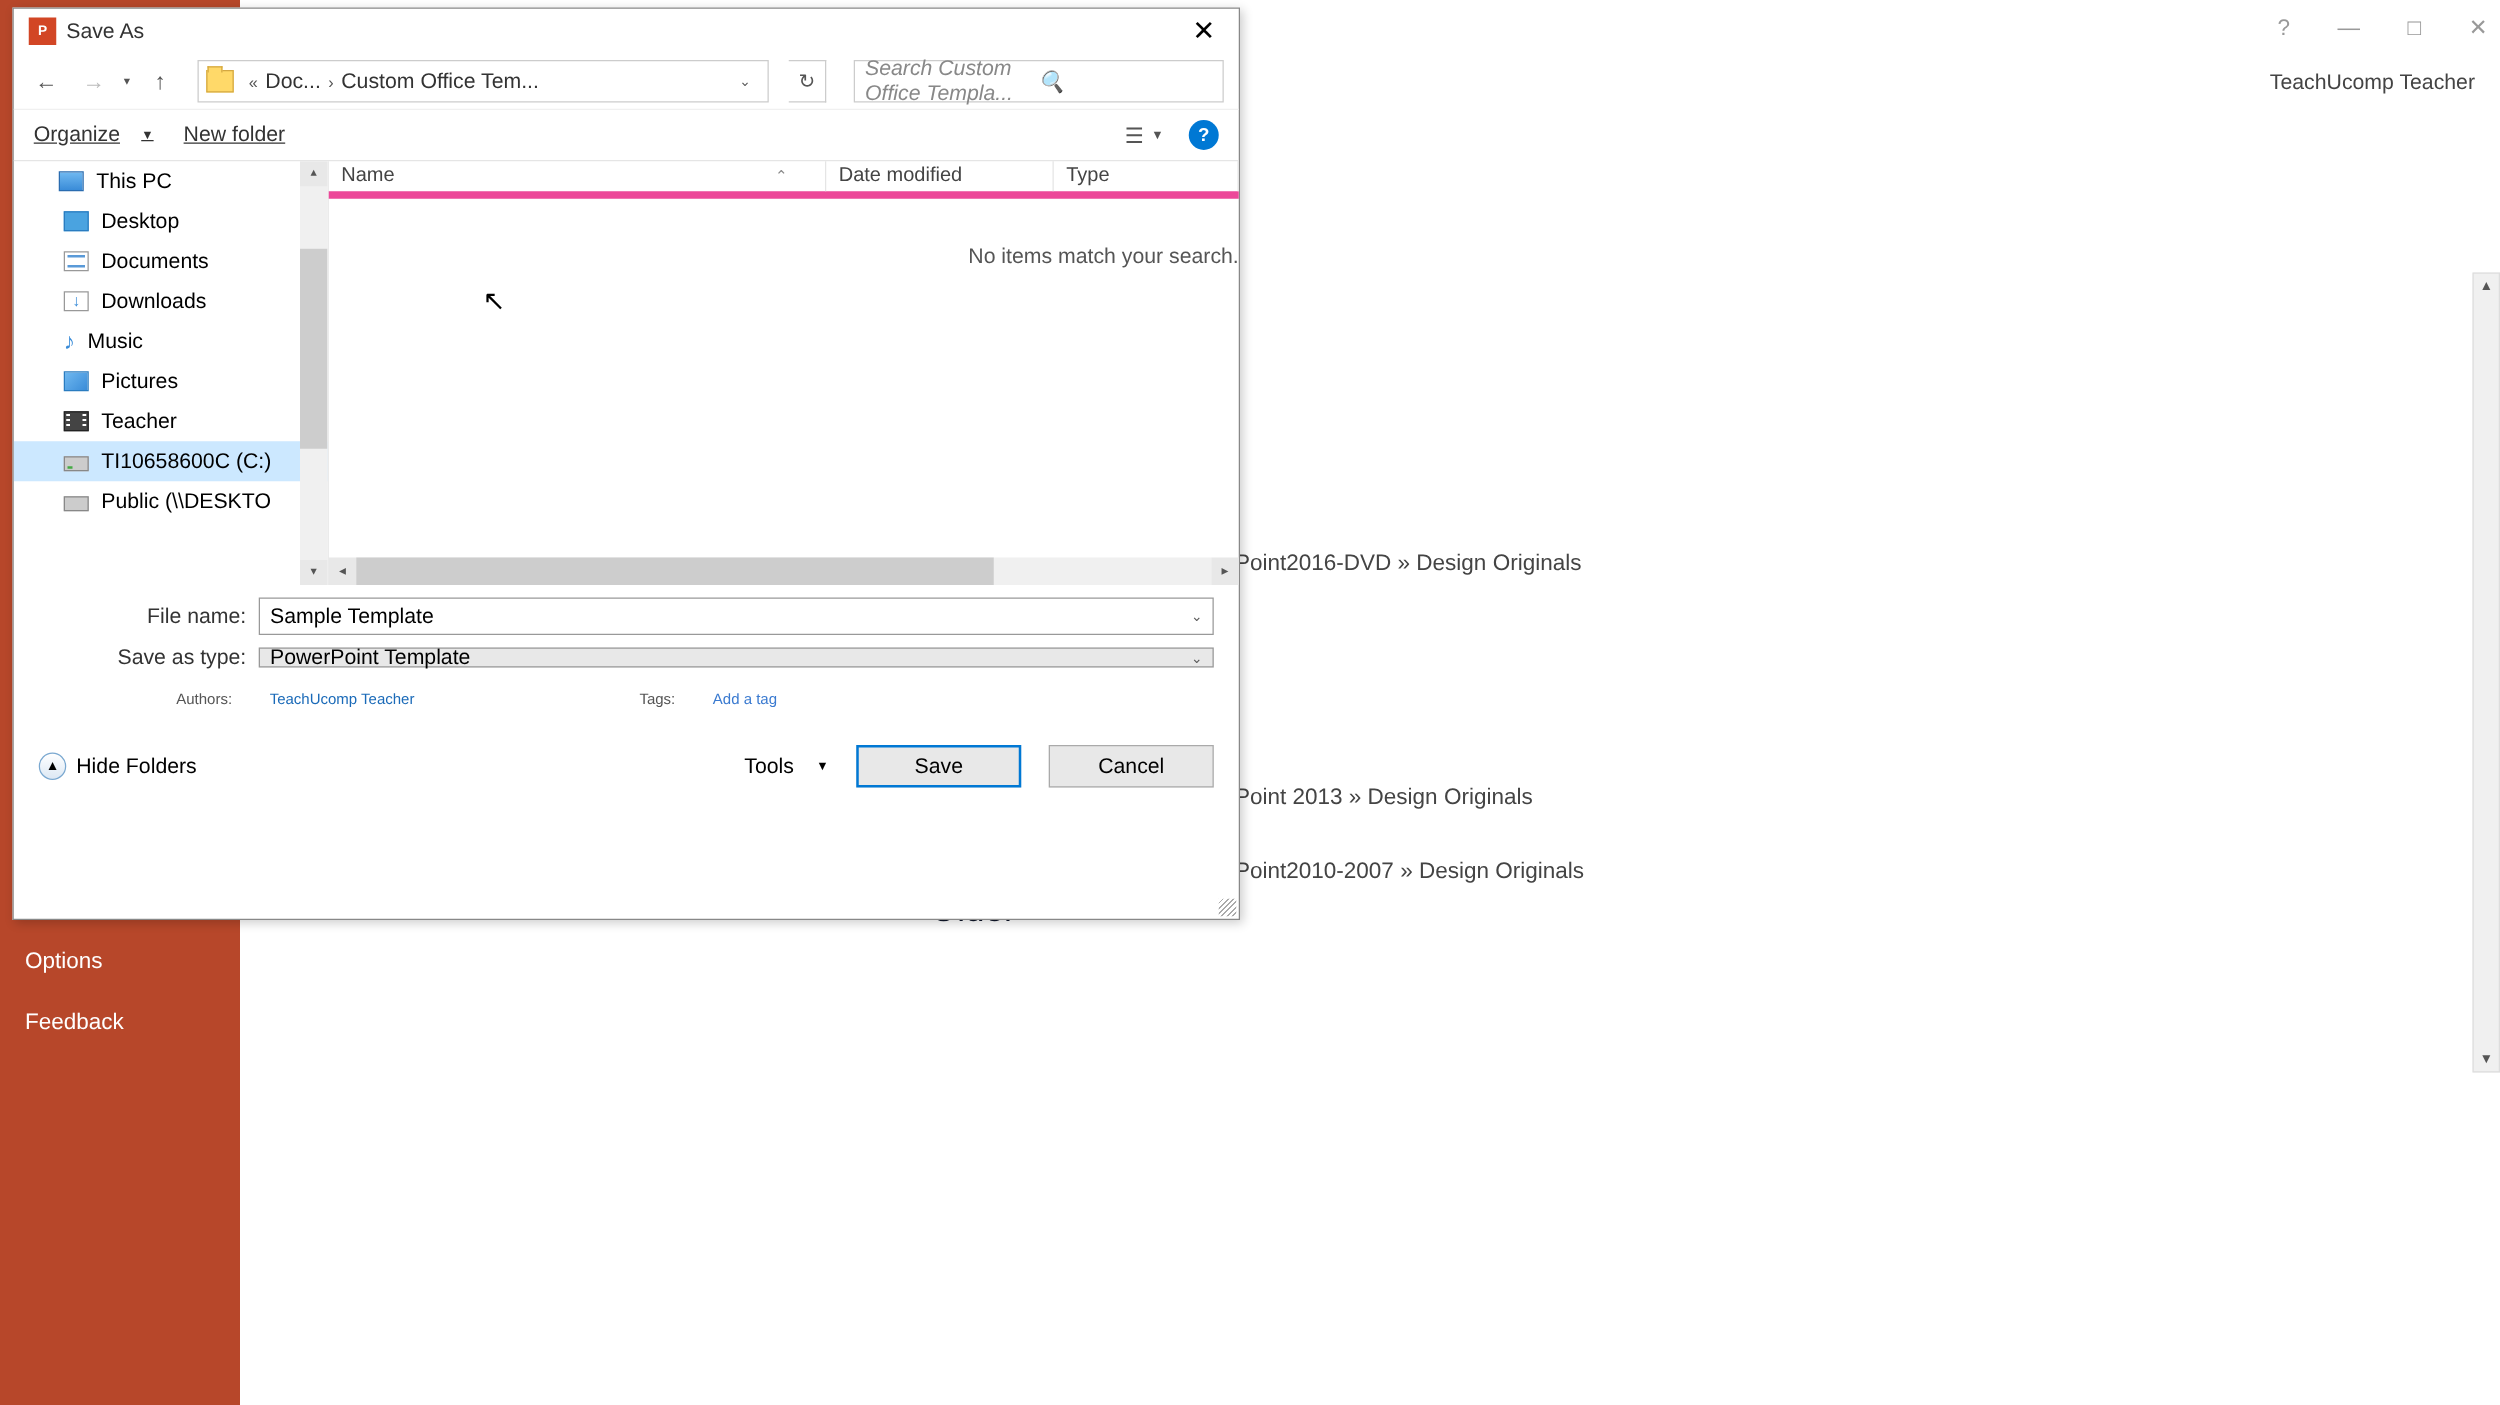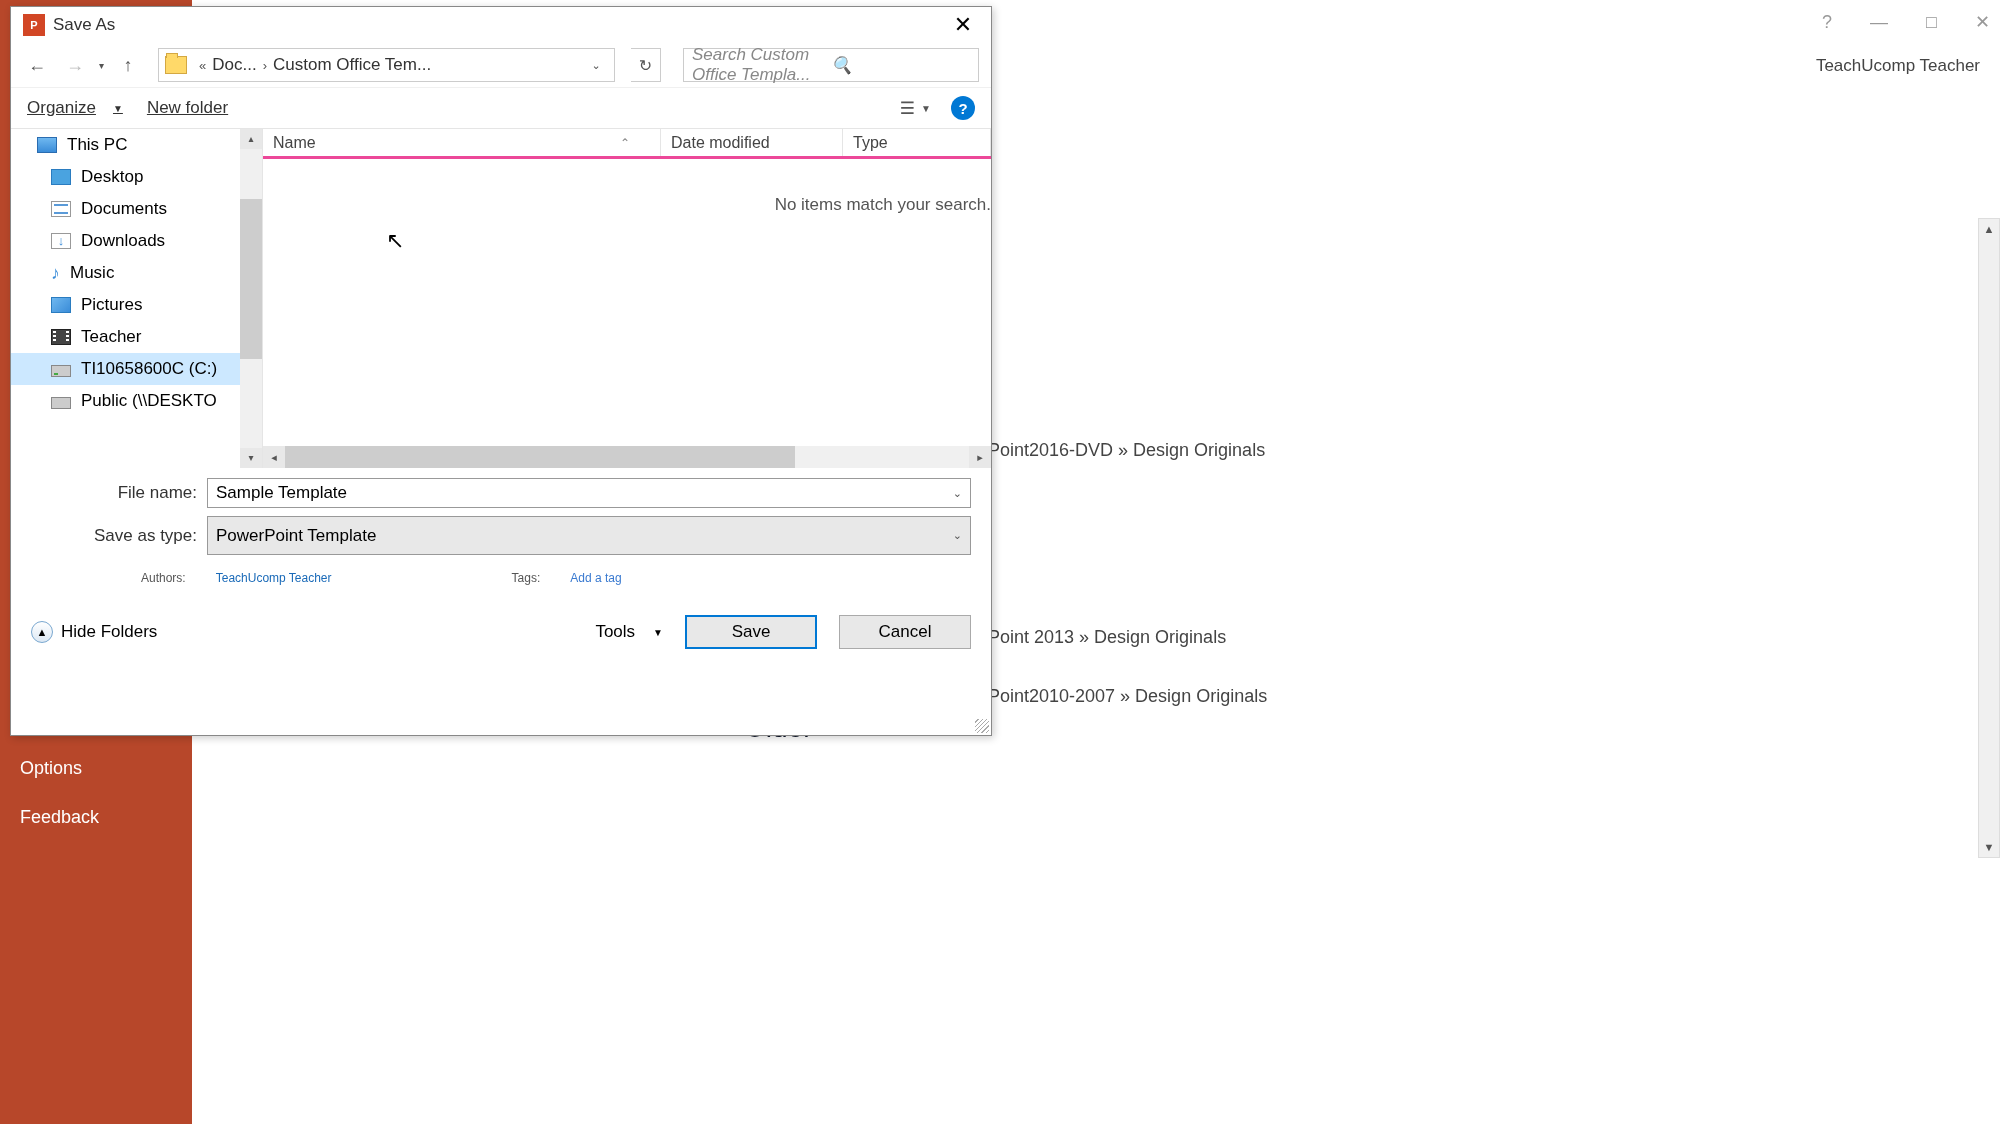--- a/index.html
+++ b/index.html
@@ -50,54 +50,54 @@
 .help-btn { width: 24px; height: 24px; border-radius: 50%; background: #0078d4; color: #fff; display: flex; align-items: center; justify-content: center; font-size: 15px; font-weight: bold; }
 
 .dlg-body { display: flex; height: 339px; }
 .tree { width: 252px; border-right: 1px solid #e5e5e5; position: relative; overflow: hidden; }
 .tree-scroll { position: absolute; right: 0; top: 0; width: 22px; height: 100%; background: #f0f0f0; }
 .tree-scroll-up { height: 20px; text-align: center; font-size: 10px; color: #555; line-height: 20px; background: #e8e8e8; }
 .tree-scroll-dn { position: absolute; bottom: 0; width: 100%; height: 20px; text-align: center; font-size: 10px; color: #555; line-height: 20px; background: #e8e8e8; }
 .tree-thumb { position: absolute; top: 70px; width: 100%; height: 160px; background: #cdcdcd; }
 .tree-item { display: flex; align-items: center; padding: 6px 8px 6px 40px; font-size: 17px; gap: 10px; }
 .tree-item.selected { background: #cce8ff; }
-.tree-item.root { padding-left: 26px; }
+.tree-item.root { padding-left: 36px; }
 .tree-icon { width: 20px; height: 16px; display: inline-block; }
 .ico-pc { background: linear-gradient(#6fb8f0, #3a8cd8); border: 1px solid #2a6cb0; }
 .ico-desktop { background: #4aa3e0; border: 1px solid #2a7cc0; }
 .ico-doc { background: #fff; border: 1px solid #999; position: relative; }
 .ico-doc::after { content: ''; position: absolute; inset: 2px 2px 2px 2px; border-top: 2px solid #5a9ad8; border-bottom: 2px solid #5a9ad8; }
 .ico-download { background: #fff; border: 1px solid #999; position: relative; }
 .ico-download::after { content: '↓'; position: absolute; inset: 0; color: #3a8cd8; font-size: 13px; text-align: center; line-height: 14px; font-weight: bold; }
 .ico-music { color: #3a8cd8; font-size: 18px; width: auto; height: auto; line-height: 1; }
 .ico-pics { background: linear-gradient(135deg,#6fb8f0,#3a8cd8); border: 1px solid #2a7cc0; }
 .ico-video { background: #444; border: 1px solid #222; position: relative; }
 .ico-video::before, .ico-video::after { content:''; position:absolute; top:1px; bottom:1px; width:3px; background: repeating-linear-gradient(#fff 0 2px, #444 2px 4px); }
 .ico-video::before { left:1px; } .ico-video::after { right:1px; }
 .ico-drive { background: #ccc; border: 1px solid #888; height: 12px; position: relative; top: 2px; }
 .ico-drive::after { content:''; position:absolute; left:2px; bottom:1px; width:4px; height:2px; background:#4a4; }
 .ico-net { background: #ccc; border: 1px solid #888; height: 12px; position: relative; top: 2px; }
 
 .file-list { flex: 1; position: relative; }
-.list-header { display: flex; height: 30px; border-bottom: 3px solid #ec4899; text-align: center; }
+.list-header { display: flex; height: 30px; border-bottom: 6px solid #ec4899; text-align: center; }
 .col-h { padding: 5px 10px; font-size: 16px; color: #444; border-right: 1px solid #e5e5e5; display: flex; align-items: center; }
 .col-name { width: 398px; } .col-date { width: 182px; } .col-type { flex: 1; }
 .sort-ind { margin-left: auto; margin-right: 20px; color: #888; font-size: 12px; }
 .list-empty { text-align: right; padding-top: 36px; font-size: 17px; color: #555; }
 .list-hscroll { position: absolute; bottom: 0; left: 0; right: 0; height: 22px; display: flex; align-items: center; }
 .hscroll-btn { width: 22px; height: 22px; background: #e8e8e8; text-align: center; line-height: 22px; font-size: 11px; color: #555; }
 .hscroll-track { flex: 1; height: 22px; background: #f0f0f0; position: relative; }
 .hscroll-thumb { position: absolute; left: 0; top: 0; bottom: 0; width: 510px; background: #cdcdcd; }
 
 .dlg-fields { padding: 10px 20px 4px 20px; }
 .field-row { display: flex; align-items: center; margin-bottom: 8px; }
 .field-label { width: 176px; text-align: right; padding-right: 10px; font-size: 17px; color: #333; }
 .field-input { flex: 1; height: 30px; border: 1px solid #999; padding: 0 8px; font-size: 17px; display: flex; align-items: center; background: #fff; }
 .field-input.selected { background: #fff; }
-.field-combo { flex: 1; height: 39px; border: 1px solid #999; padding: 0 8px; font-size: 17px; display: flex; align-items: center; background: #e8e8e8; }
+.field-combo { flex: 1; height: 16px; border: 1px solid #999; padding: 0 8px; font-size: 17px; display: flex; align-items: center; background: #e8e8e8; }
 .combo-dd { margin-left: auto; font-size: 11px; color: #555; }
 .meta-row { display: flex; padding: 8px 0 8px 110px; gap: 30px; font-size: 12px; align-items: center; }
 .meta-label { color: #555; }
 .meta-val { color: #1a6ab8; }
 .meta-add { color: #3a7ad0; }
 
 .dlg-footer { display: flex; align-items: center; padding: 18px 20px; }
 .hide-folders { display: flex; align-items: center; gap: 8px; font-size: 17px; }
 .hf-btn { width: 22px; height: 22px; border: 1px solid #7aa8d0; border-radius: 50%; display: flex; align-items: center; justify-content: center; font-size: 11px; background: linear-gradient(#fff,#dce8f4); }
 .footer-right { margin-left: auto; display: flex; align-items: center; gap: 22px; }

